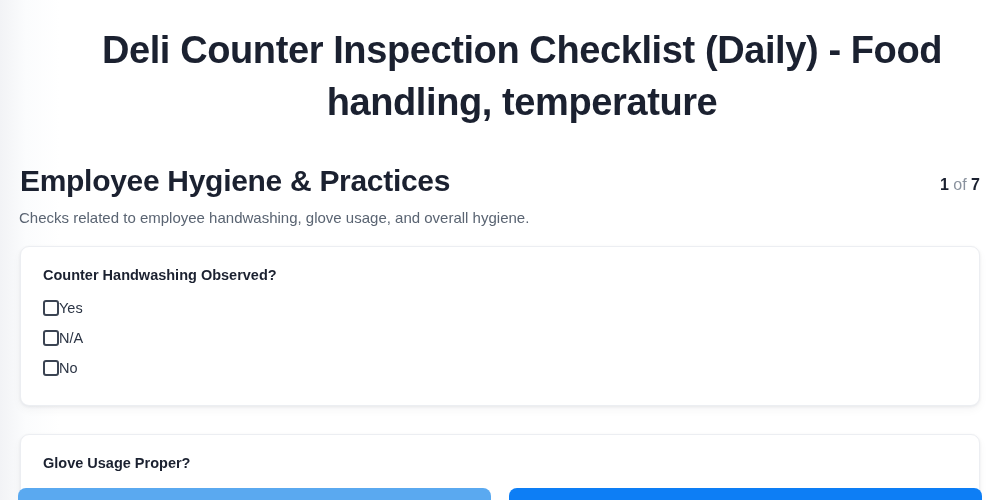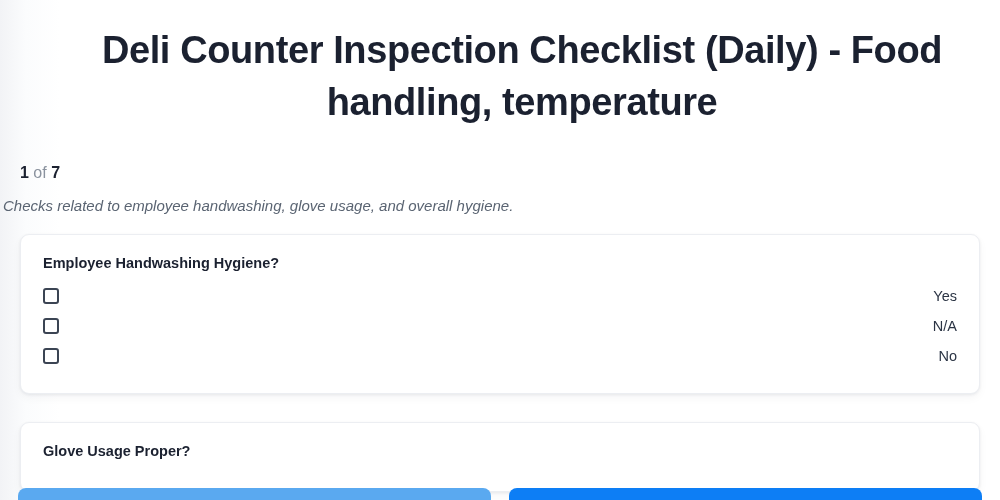--- a/index.html
+++ b/index.html
@@ -56,25 +56,24 @@
     color: #8a929e;
     padding-bottom: 4px;
     white-space: nowrap;
   }
   .section-counter b {
     color: #1b2130;
     font-weight: 700;
   }
 
   .section-desc {
-    padding: 10px 20px 0 3px;
+    padding: 10px 20px 0 19px;
     font-size: 15px;
     line-height: 20px;
     color: #5a6472;
-    font-style: italic;
   }
 
   .cards {
     padding: 18px 20px 0 20px;
   }
 
   .card {
     background: #ffffff;
     border: 1px solid #eceef2;
     border-radius: 9px;
@@ -86,23 +85,22 @@
   .question-label {
     font-size: 14.5px;
     font-weight: 700;
     color: #1b2130;
     margin-bottom: 10px;
   }
 
   .option-row {
     display: flex;
     align-items: center;
-    gap: 16px;
+    gap: 0;
     height: 30px;
-    justify-content: space-between;
   }
 
   .checkbox {
     width: 16px;
     height: 16px;
     border: 2px solid #3b4453;
     border-radius: 3px;
     background: #ffffff;
     flex: 0 0 auto;
   }
@@ -140,31 +138,32 @@
   .nav-btn.next { background: #0d7ef5; }
 </style>
 </head>
 <body>
 
 <div class="page">
 
   <h1 class="page-title">Deli Counter Inspection Checklist (Daily) - Food handling, temperature</h1>
 
   <div class="section-head">
+    <div class="section-title">Employee Hygiene &amp; Practices</div>
     <div class="section-counter">
       <b>1</b><span> of </span><b>7</b>
     </div>
   </div>
 
   <div class="section-desc">Checks related to employee handwashing, glove usage, and overall hygiene.</div>
 
   <div class="cards">
 
     <div class="card">
-      <div class="question-label">Employee Handwashing Hygiene?</div>
+      <div class="question-label">Counter Handwashing Observed?</div>
 
       <div class="option-row">
         <span class="checkbox"></span>
         <span class="option-text">Yes</span>
       </div>
 
       <div class="option-row">
         <span class="checkbox"></span>
         <span class="option-text">N/A</span>
       </div>

